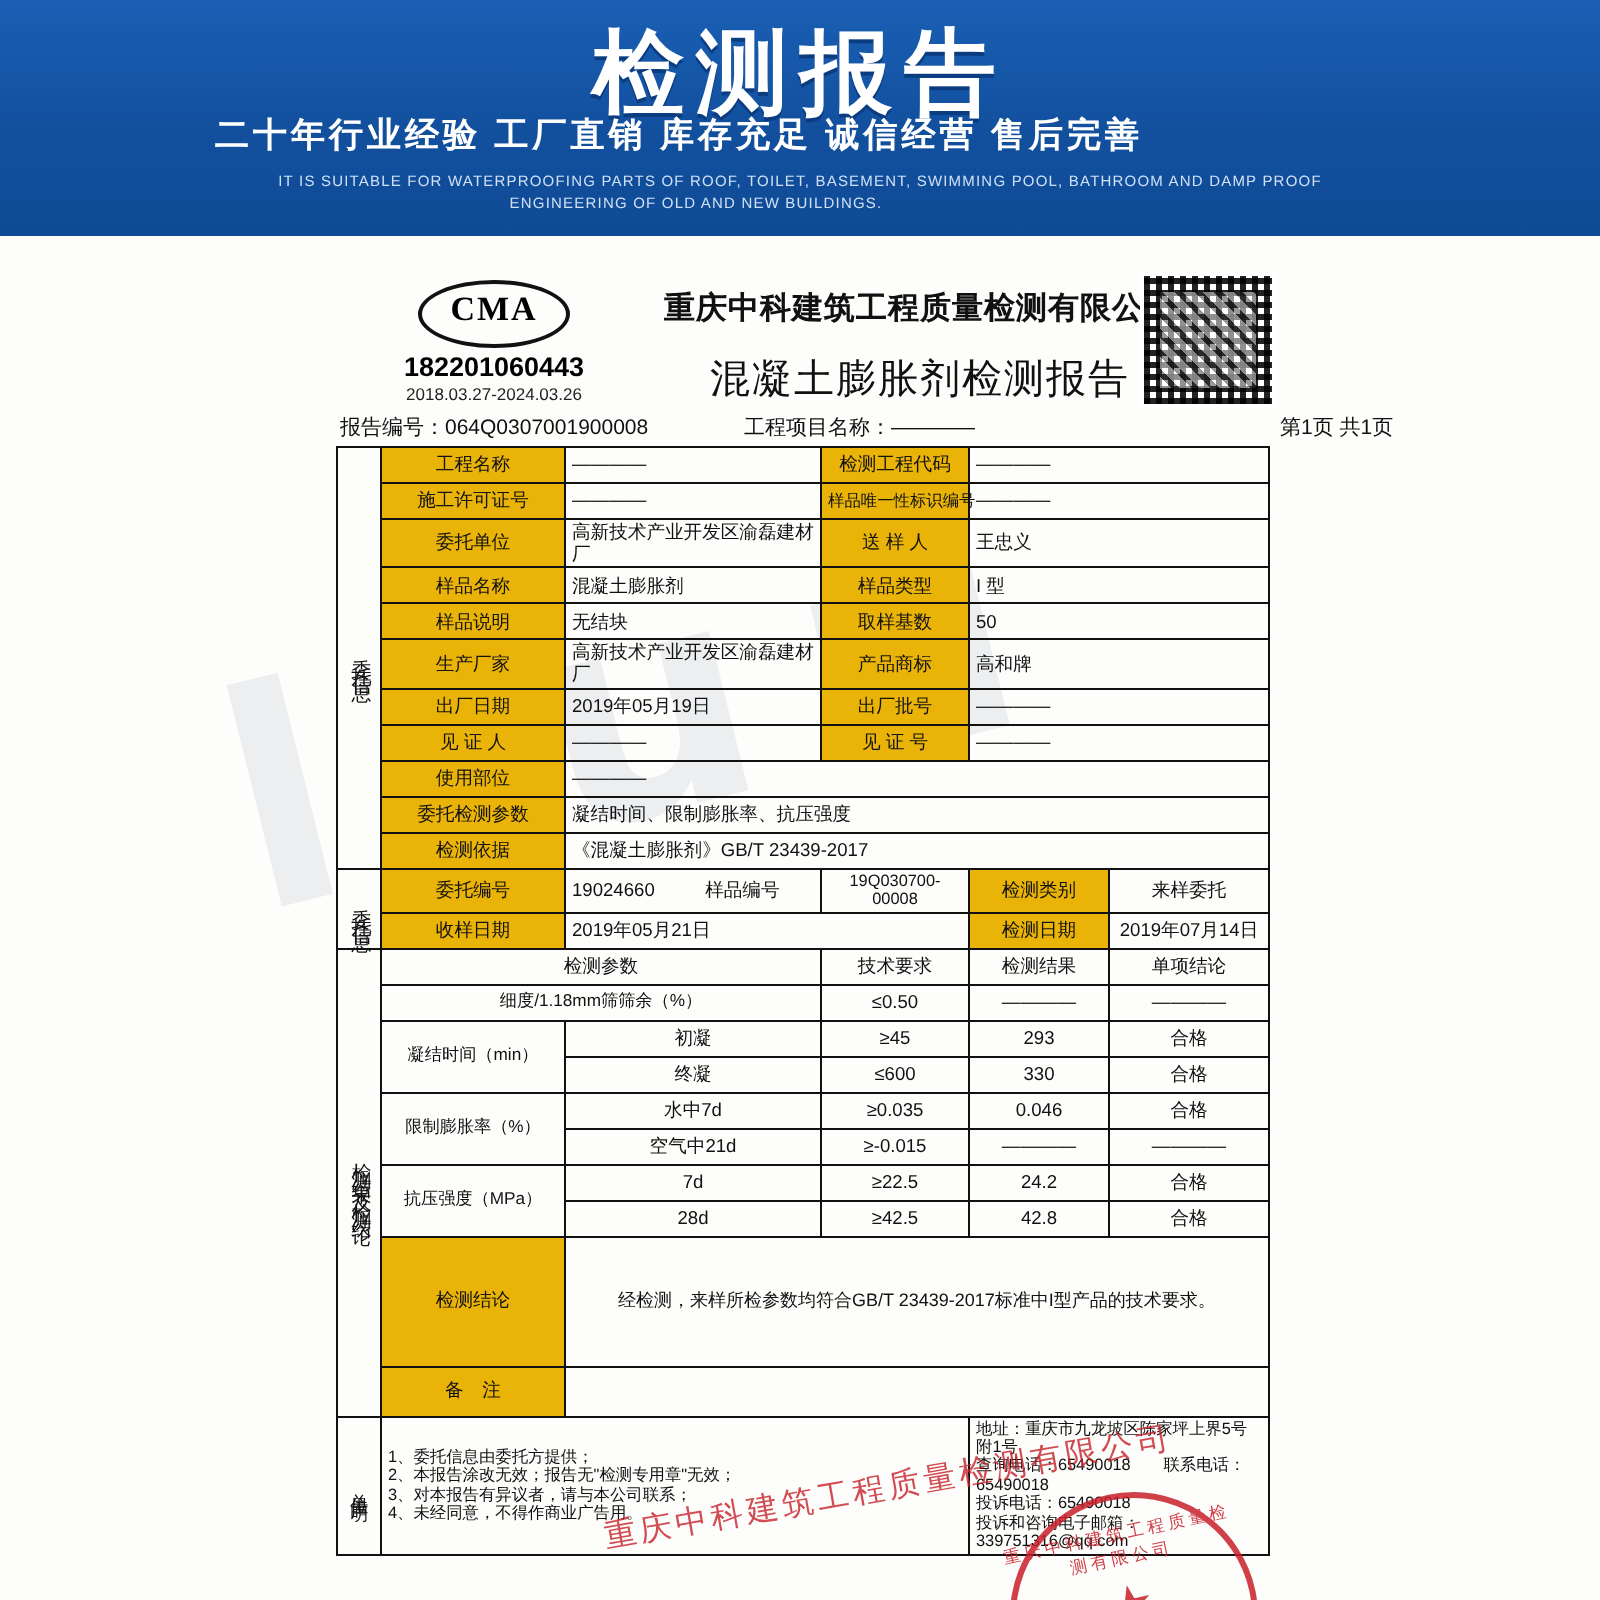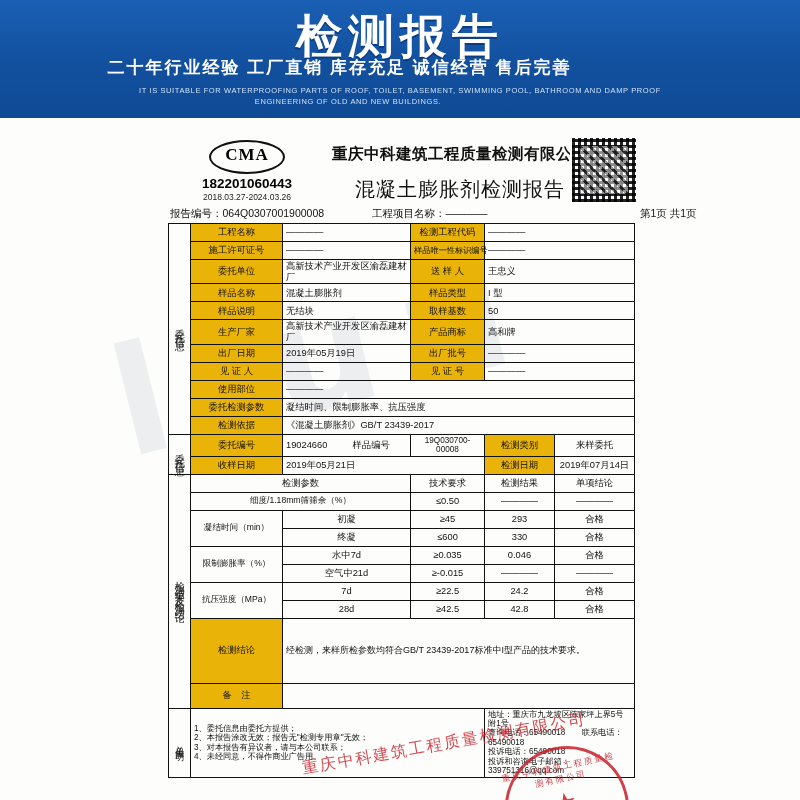--- a/index.html
+++ b/index.html
@@ -56,21 +56,21 @@
   table.main{position:absolute;top:105px;left:168px;width:466px;border-collapse:collapse;
       font-size:9.3px;color:#111;table-layout:fixed;}
   table.main td{border:0.9px solid #111;padding:1px 3px;height:15px;line-height:1.15;
       vertical-align:middle;}
   .lbl{text-align:center;background:#eab308;white-space:nowrap;}
   .val{text-align:left;padding-left:6px;}
   .ctr{text-align:center;}
   .vert{writing-mode:vertical-rl;text-orientation:upright;letter-spacing:4px;
       text-align:center;font-size:10px;font-weight:normal;}
 
-  .concl{font-size:9px;line-height:1.5;text-align:left;padding:4px 6px;margin-left:24px;}
+  .concl{font-size:9px;line-height:1.5;text-align:center;padding:4px 6px;margin-left:24px;}
   .notes{font-size:8.2px;line-height:1.55;padding:4px 5px;text-align:left;}
   .addr{font-size:8.2px;line-height:1.55;padding:4px 5px;text-align:left;}
 
   
   .stamp{position:absolute;top:628px;left:505px;width:118px;height:118px;
       border:3px solid #c8202a;border-radius:50%;color:#c8202a;
       transform:rotate(-12deg);opacity:.85;}
   .stamp .star{position:absolute;top:40px;left:47px;font-size:26px;line-height:1;color:#c8202a;}
   .stamp .t1{position:absolute;top:12px;left:0;width:118px;text-align:center;font-size:8.5px;letter-spacing:2px;}
   .redline{position:absolute;top:612px;left:300px;width:330px;height:22px;

